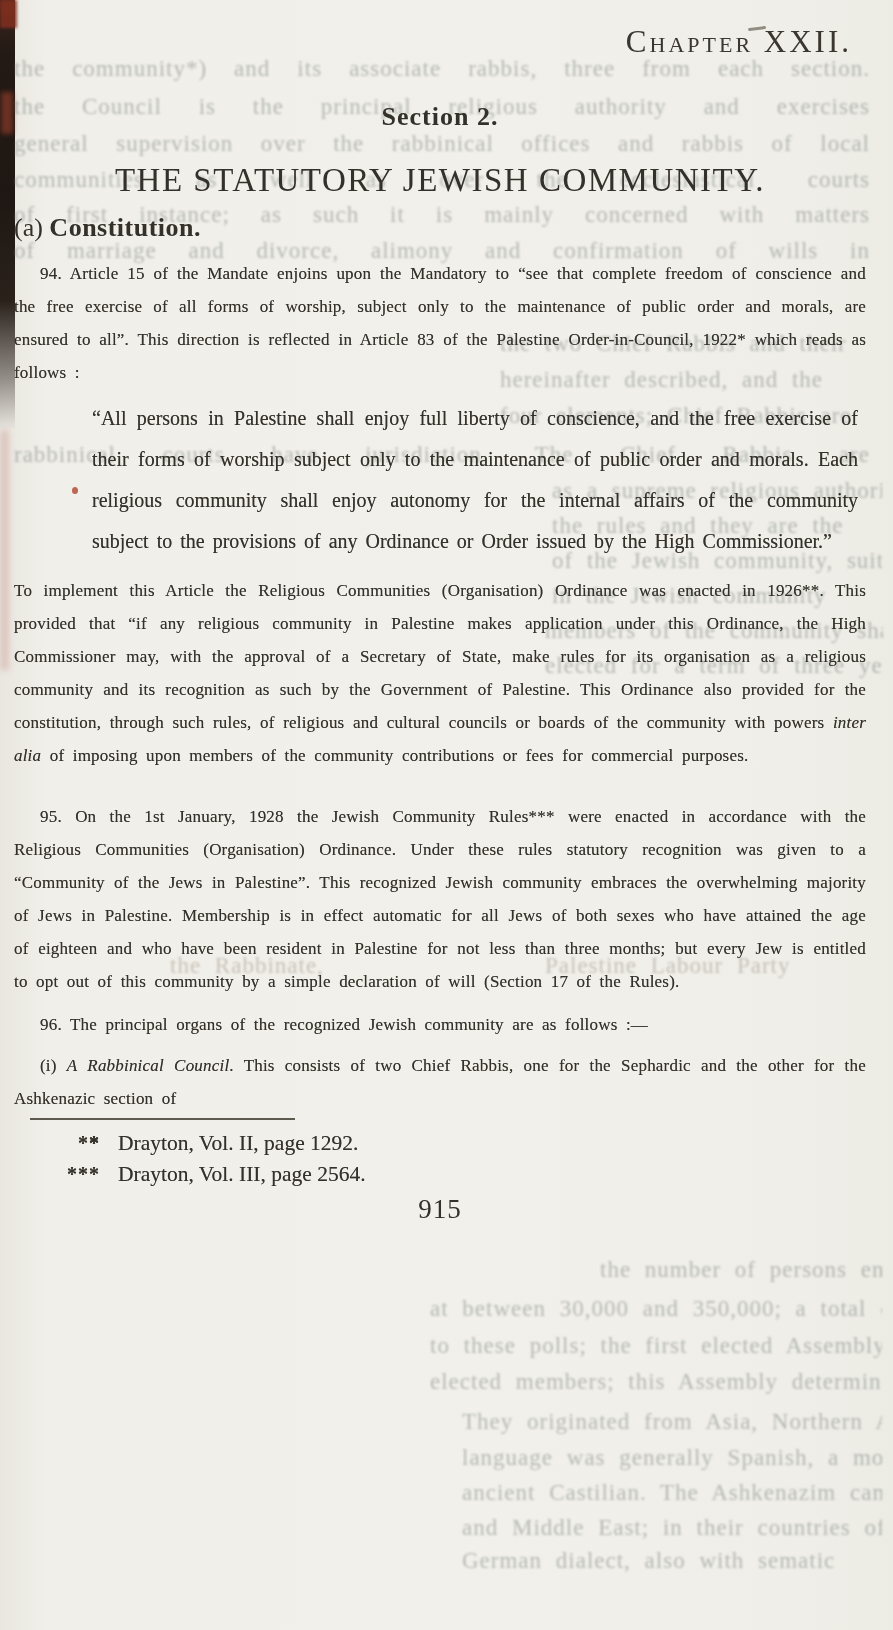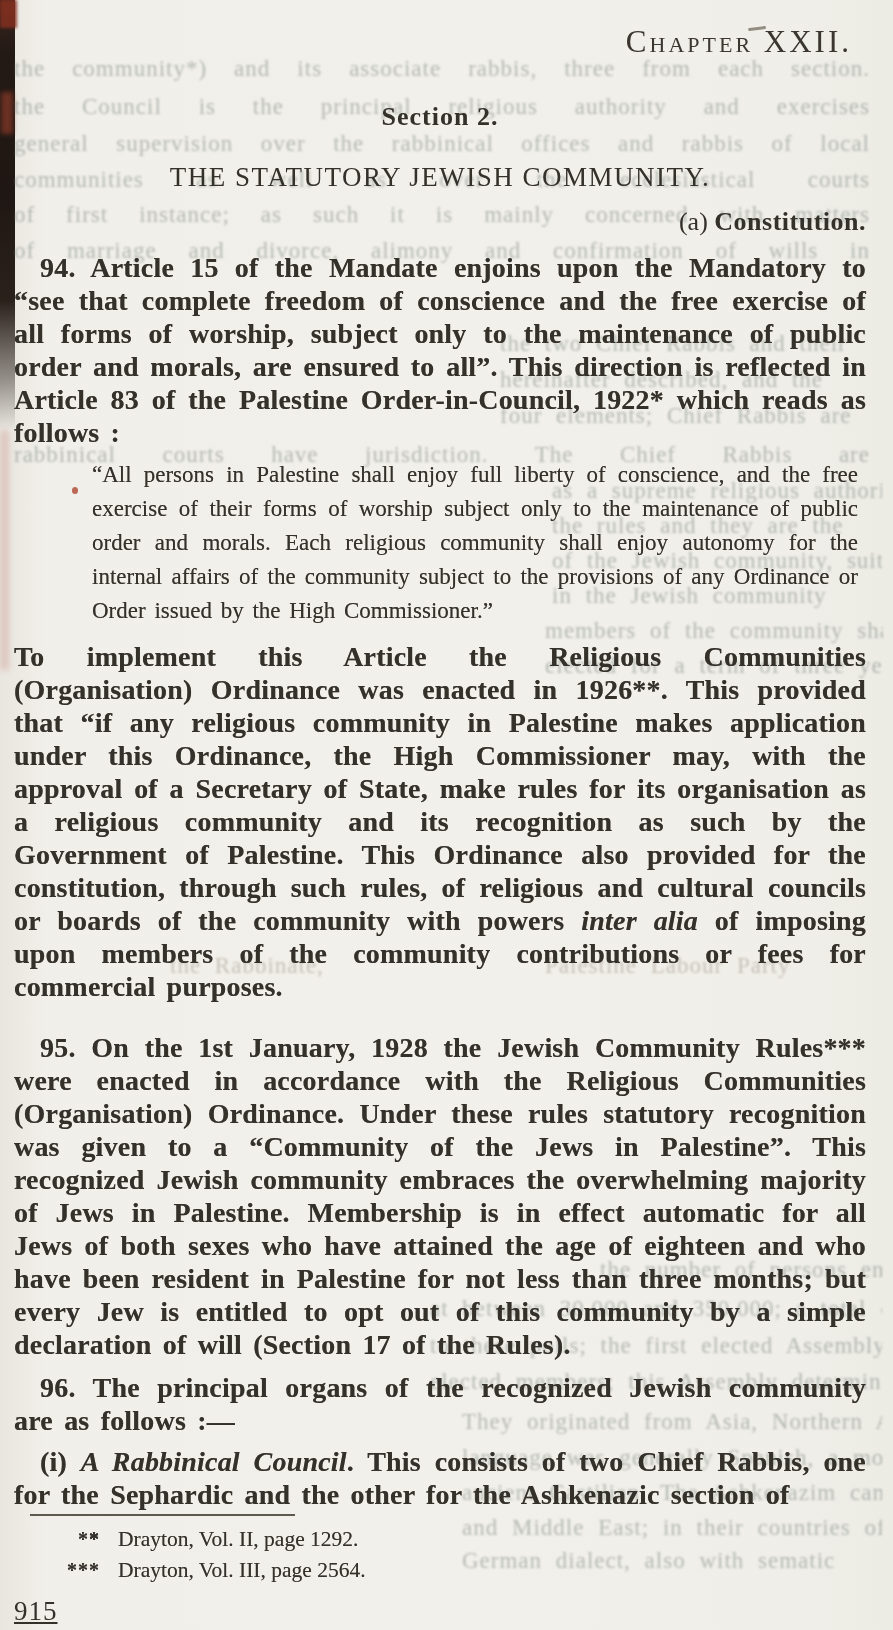--- a/index.html
+++ b/index.html
@@ -75,47 +75,46 @@
   .section-heading {
     margin-top: 42px;
     text-align: center;
     font-size: 26px;
     font-weight: bold;
     letter-spacing: 1px;
   }
   .main-title {
     margin-top: 30px;
     text-align: center;
-    font-size: 27px;
+    font-size: 33px;
     font-weight: normal;
     letter-spacing: 1.5px;
   }
   .subsection {
     margin-top: 14px;
-    text-align: right;
+    text-align: left;
     font-size: 26px;
     font-weight: normal;
   }
   .subsection b { letter-spacing: 0.5px; }
 
   .body-par {
-    font-size: 28px;
+    font-size: 17px;
     line-height: 33px;
     text-align: justify;
     word-spacing: 4px;
     letter-spacing: 0.2px;
     text-shadow: 0 0 0.5px rgba(52,48,42,0.55);
-    font-weight: bold;
   }
   .indent { text-indent: 26px; }
   .mt-p94 { margin-top: 14px; }
   .quote-block {
     margin: 9px 8px 0 78px;
-    font-size: 23px;
-    line-height: 34px;
+    font-size: 20px;
+    line-height: 41px;
     text-align: justify;
     word-spacing: 3px;
     text-shadow: 0 0 0.5px rgba(52,48,42,0.55);
   }
   .mt-cont { margin-top: 12px; }
   .mt-p95 { margin-top: 28px; }
   .mt-p96 { margin-top: 10px; }
   .mt-pi  { margin-top: 8px; }
 
   .footnote-rule {
@@ -125,24 +124,24 @@
     border: none;
     border-top: 2px solid #5d594f;
   }
   .footnotes { margin-top: 8px; font-size: 21.5px; line-height: 31px; }
   .fn { position: relative; padding-left: 104px; text-shadow: 0 0 0.4px rgba(52,48,42,0.5); }
   .fn-marker {
     position: absolute; left: 0; top: 0; width: 86px;
     text-align: right; letter-spacing: 1px; font-weight: bold; font-size: 20px;
   }
   .page-number {
-    margin-top: 10px;
+    margin-top: 4px;
+    text-align: center;
     font-size: 27px;
     letter-spacing: 1px;
-    text-decoration: underline;
   }
 </style>
 </head>
 <body>
 
 <div class="page">
 
   <div class="edge-strip"></div>
   <div class="edge-spot-red-top"></div>
   <div class="edge-smudge-red"></div>

